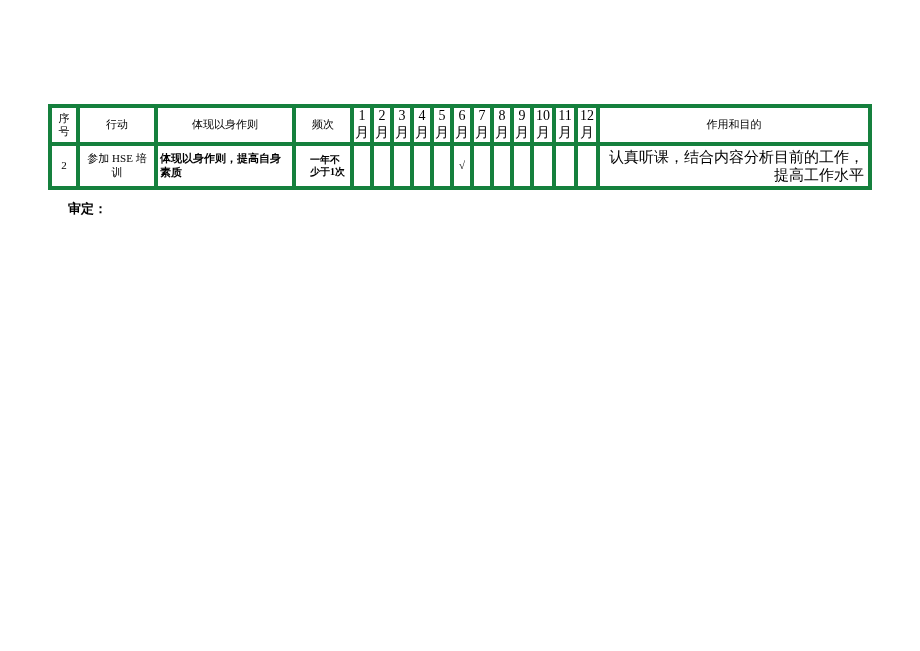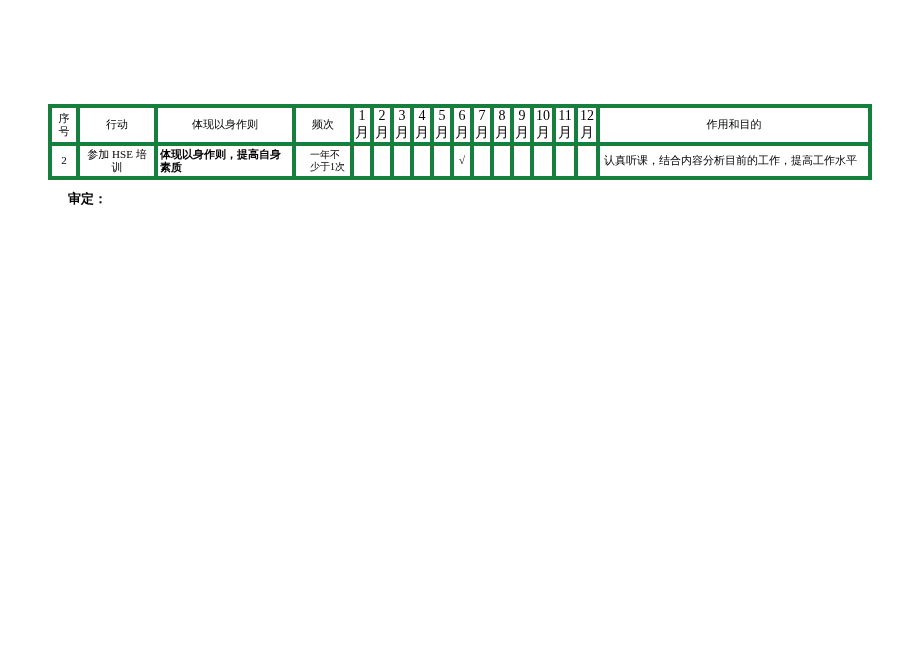--- a/index.html
+++ b/index.html
@@ -55,29 +55,30 @@
       height: 24px;
     }
     .purpose-cell {
       text-align: left;
       font-weight: bold;
     }
     .freq-cell {
       text-align: left;
       padding-left: 14px;
       font-size: 10px;
+      font-weight: bold;
     }
     .month-header {
       font-size: 14px;
       padding: 0;
     }
     .req-cell {
-      text-align: left;
+      text-align: right;
       padding: 2px 4px;
-      font-size: 11px;
+      font-size: 15px;
     }
     .check {
       font-weight: bold;
     }
     .footer-label {
       margin: 10px 2px 0 68px;
       font-size: 13px;
       font-weight: bold;
     }
   </style>

